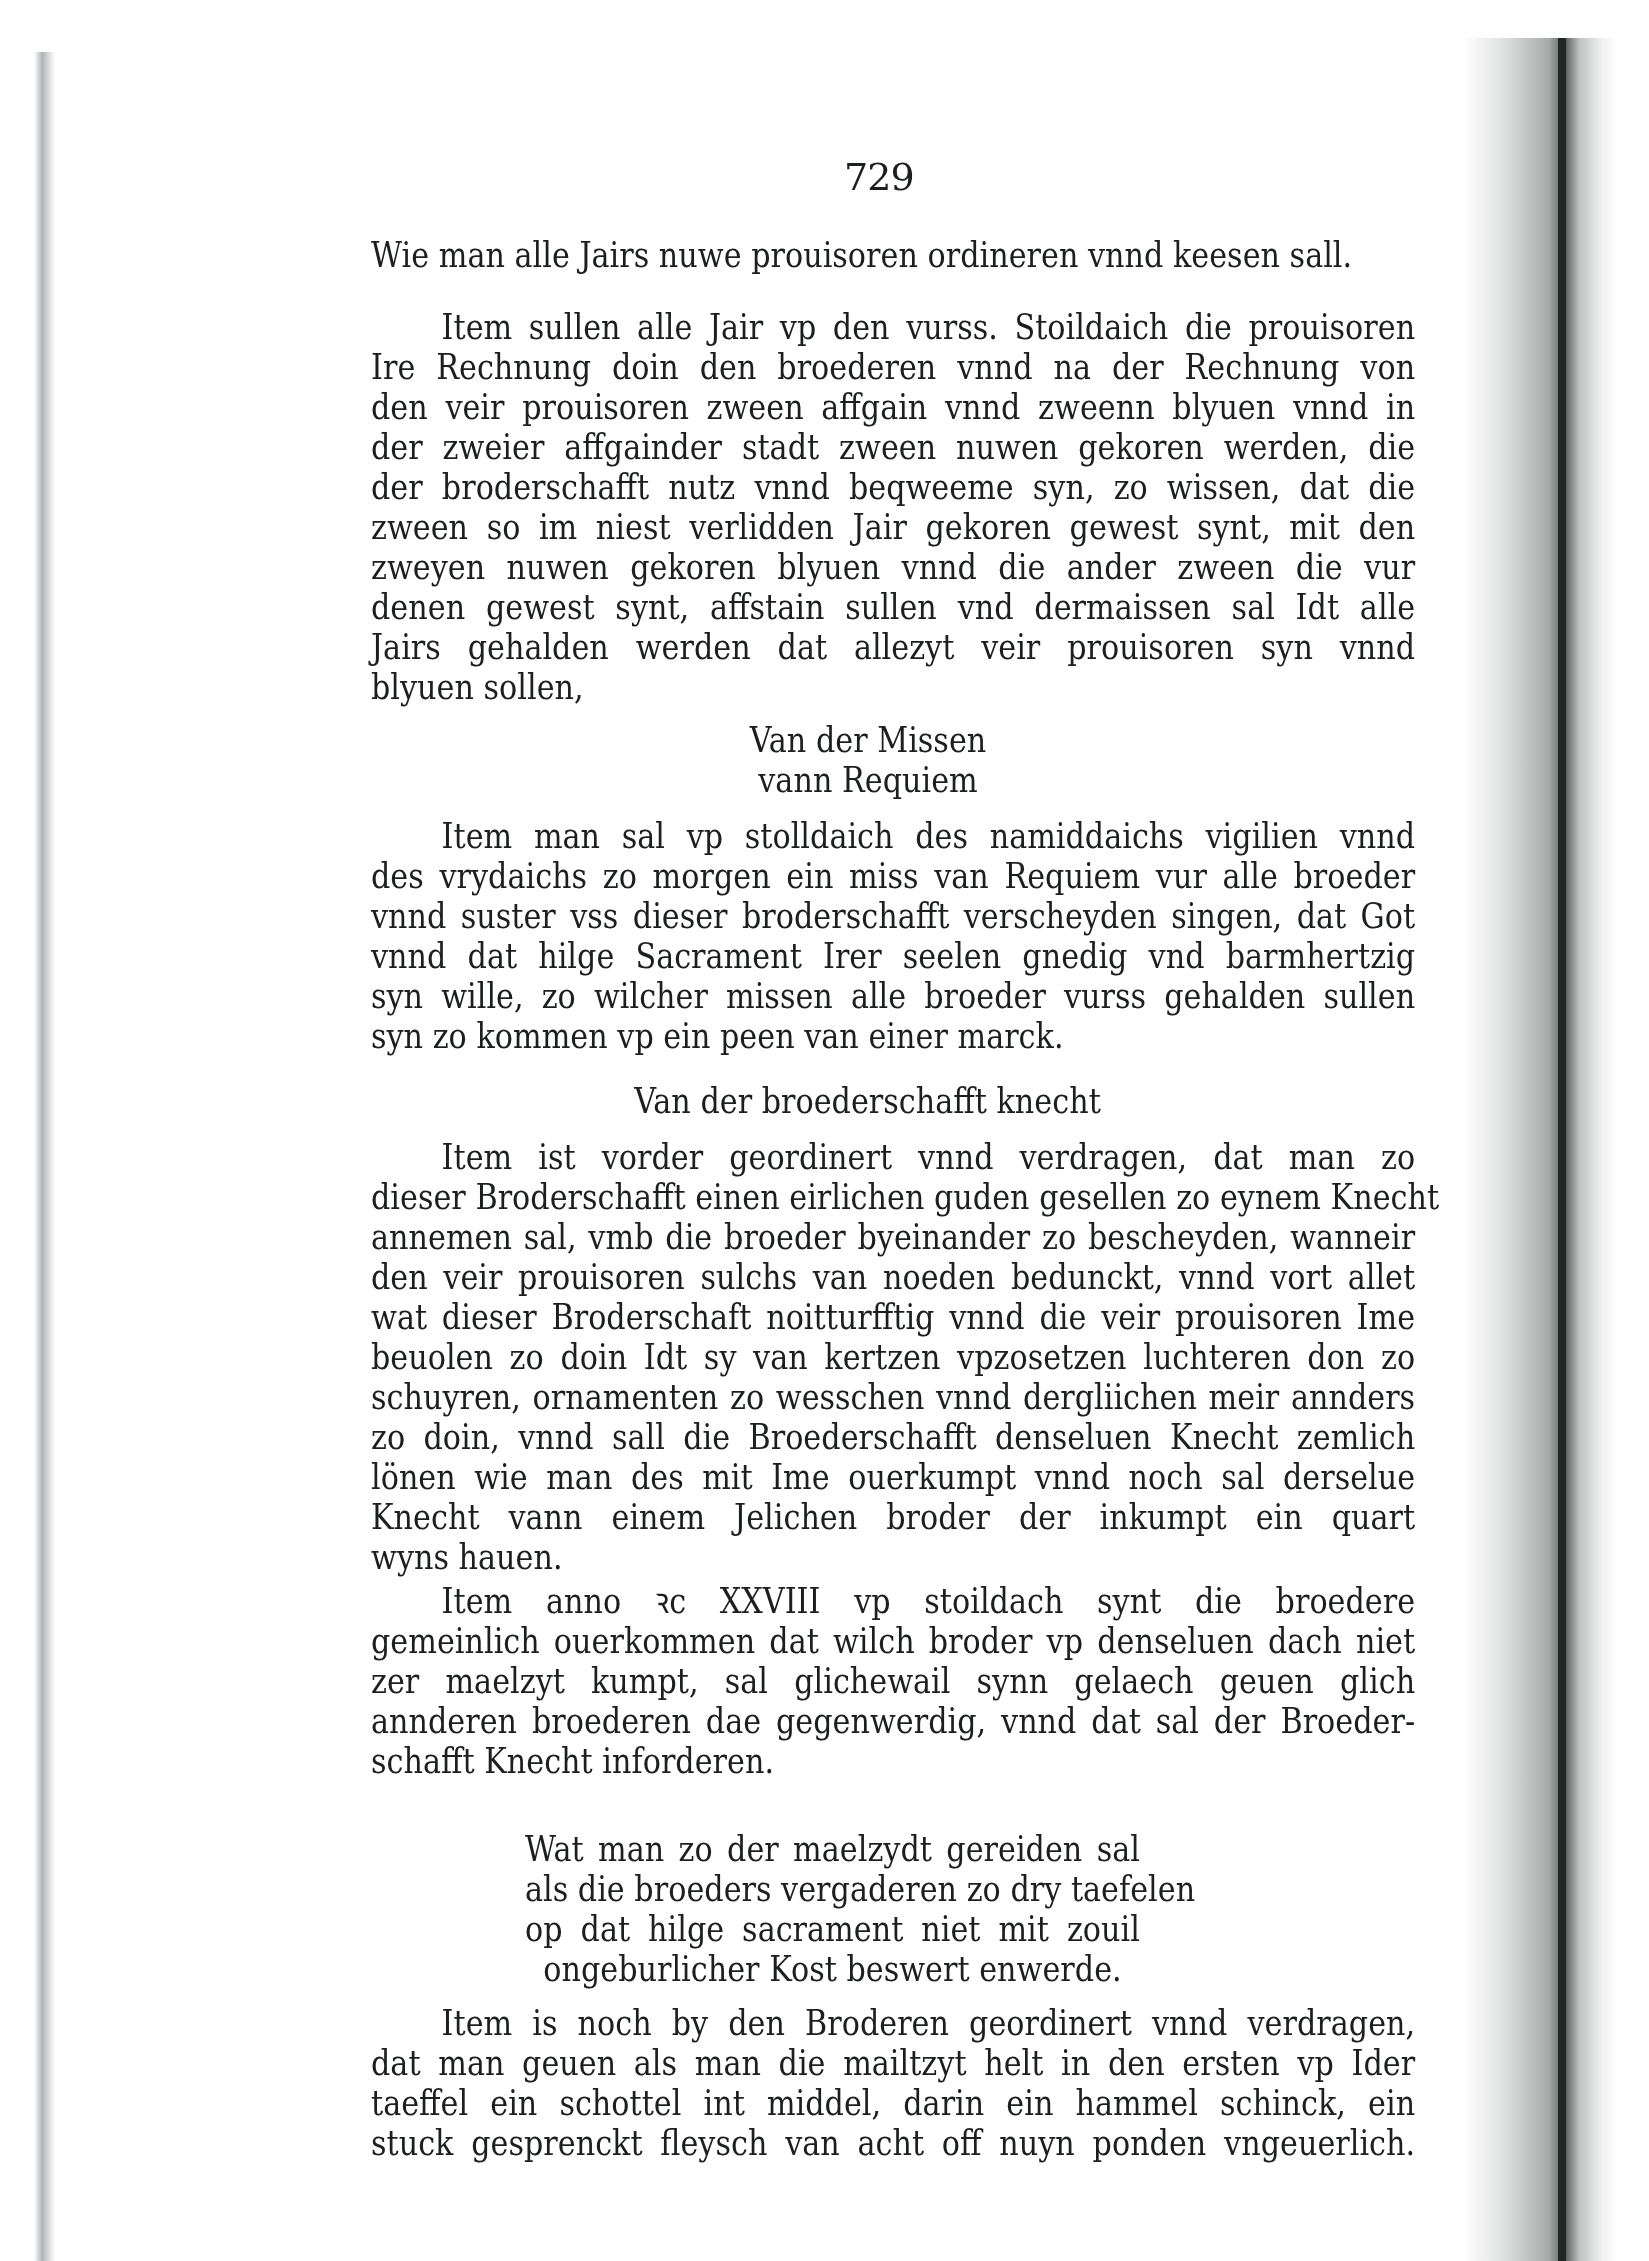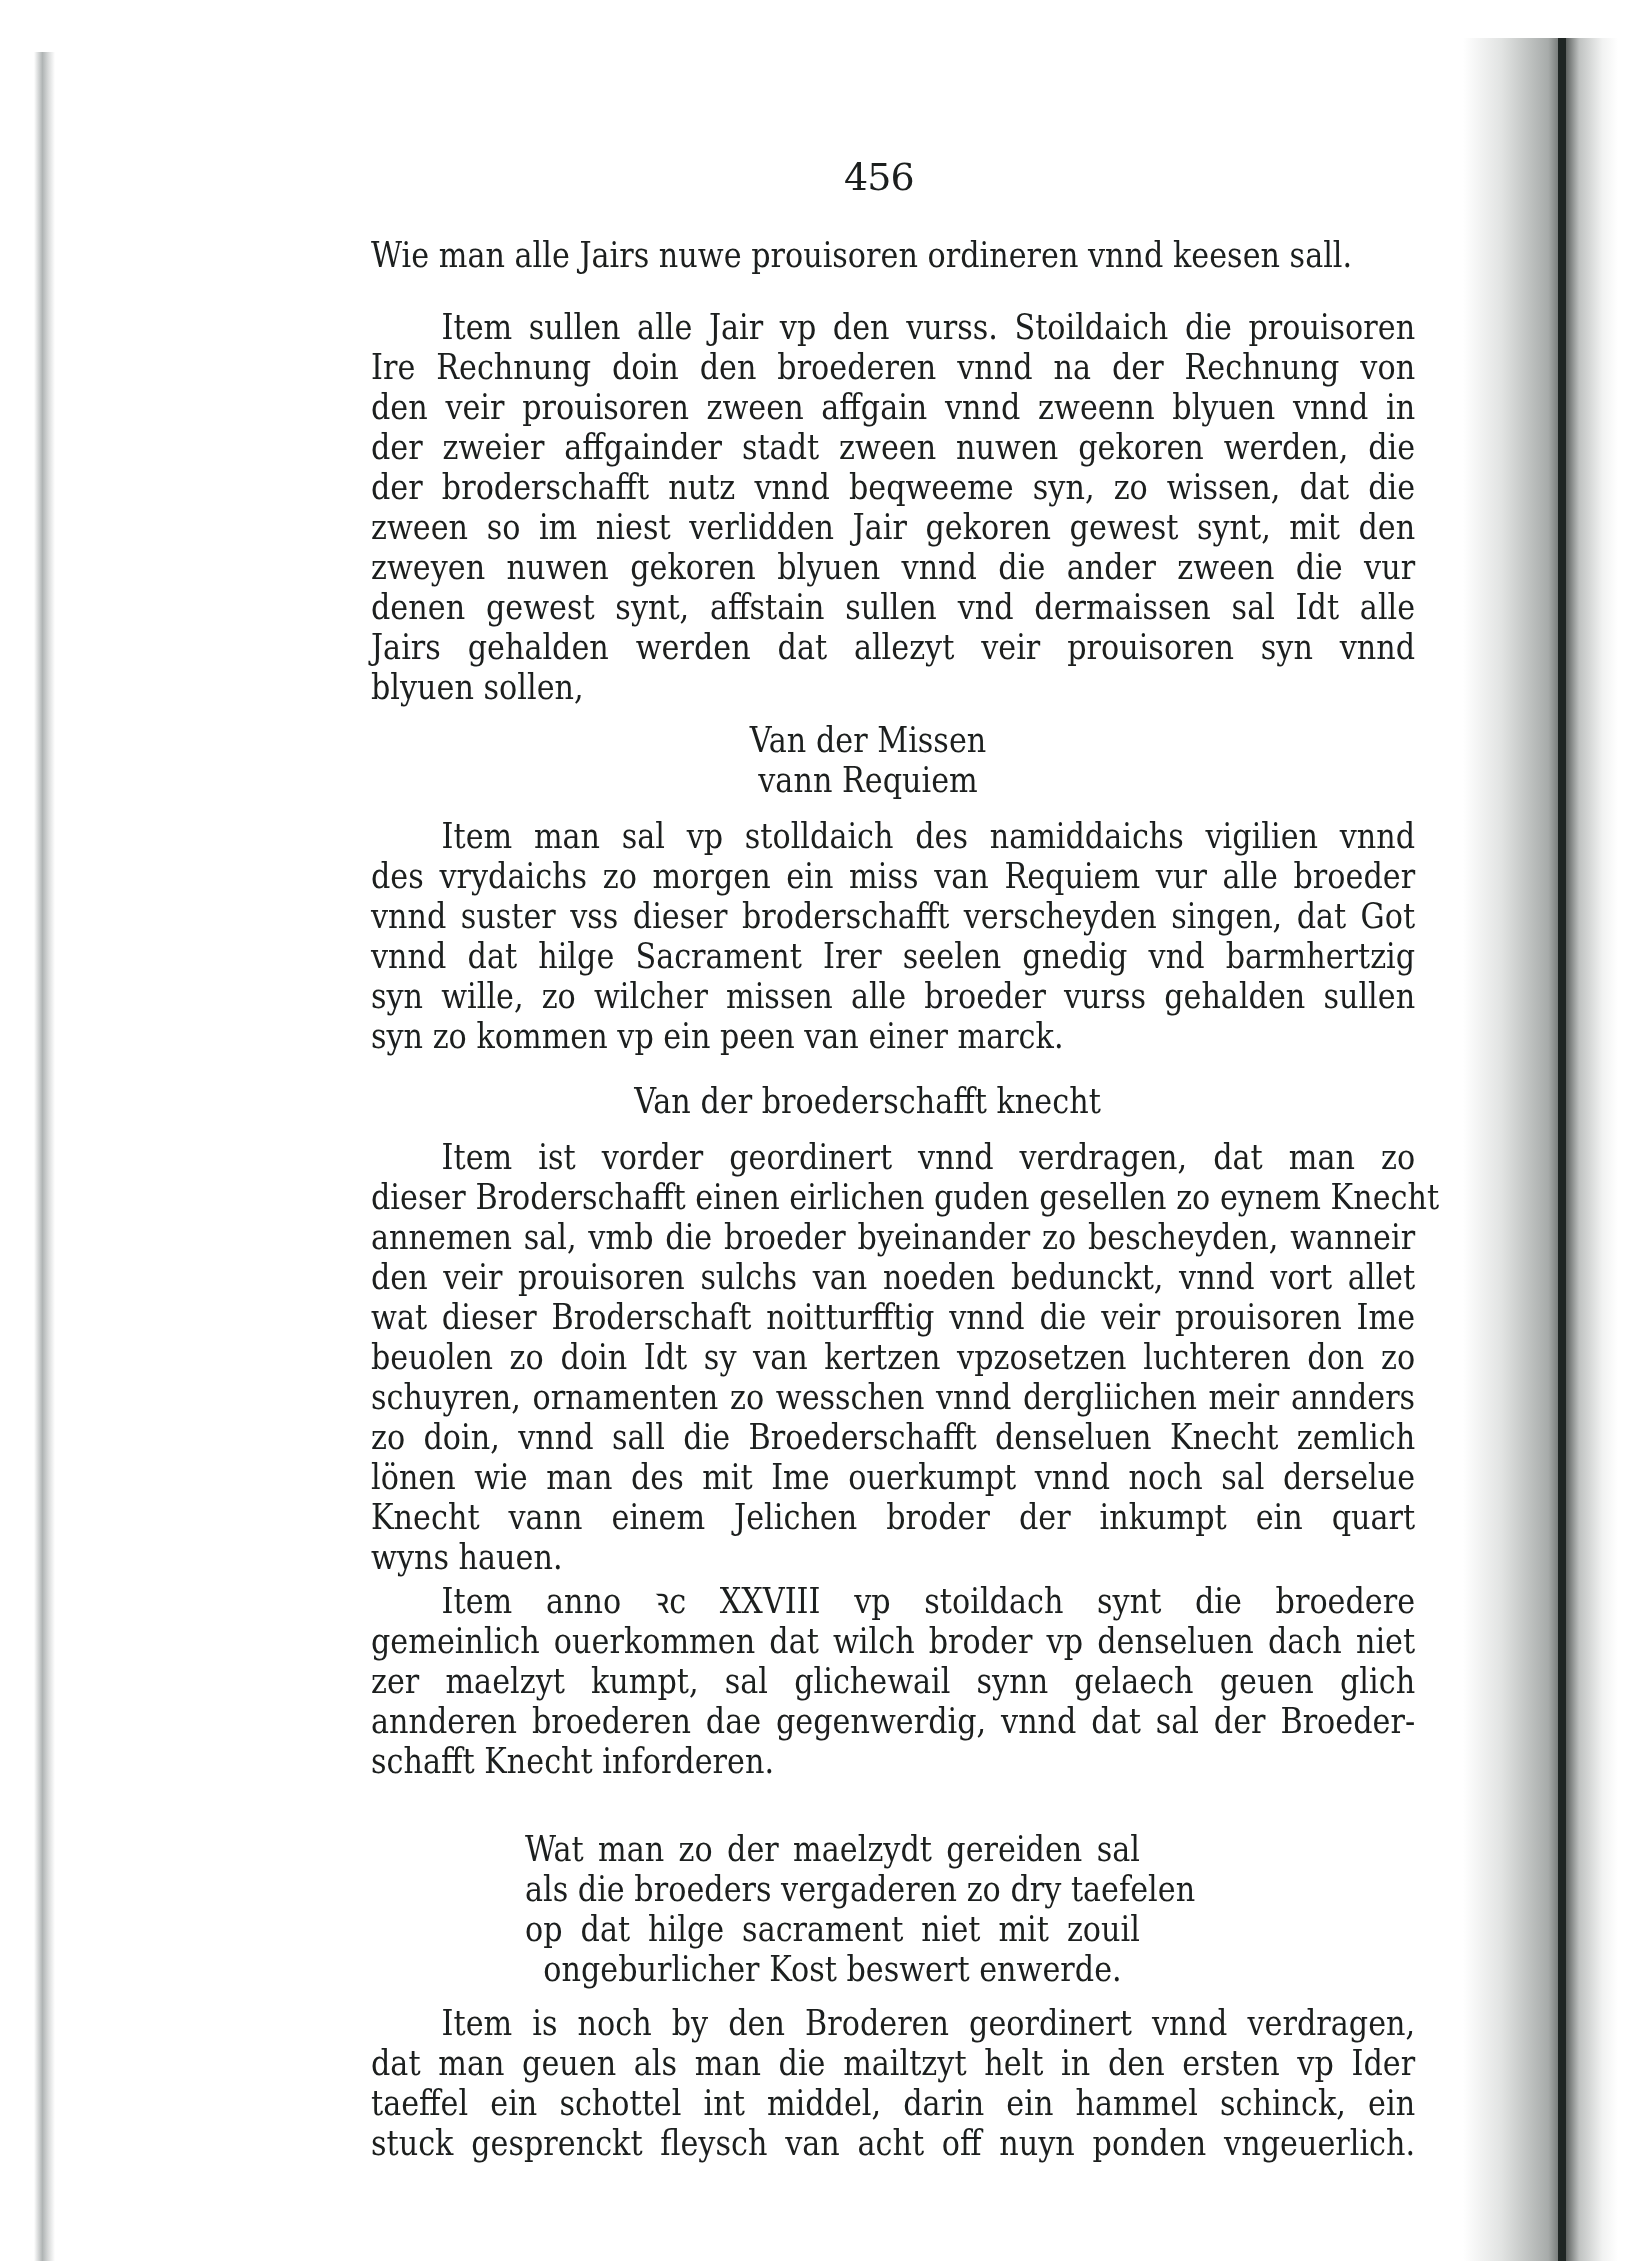--- a/index.html
+++ b/index.html
@@ -55,21 +55,21 @@
     .verse .line { width: 732px; }
     .verse .line.center { text-align: center; text-align-last: center; }
   </style>
 </head>
 <body>
 
 <div class="left-edge"></div>
 <div class="gutter-shade"></div>
 <div class="gutter-line"></div>
 
-<div class="page-number">456</div>
+<div class="page-number">729</div>
 
 <div class="text-block" style="top:235px;">
   <div class="line last" style="padding-left:0;">Wie man alle Jairs nuwe prouisoren ordineren vnnd keesen sall.</div>
 </div>
 
 <div class="text-block" style="top:307px;">
   <div class="line indent">Item sullen alle Jair vp den vurss. Stoildaich die prouisoren</div>
   <div class="line">Ire Rechnung doin den broederen vnnd na der Rechnung von</div>
   <div class="line">den veir prouisoren zween affgain vnnd zweenn blyuen vnnd in</div>
   <div class="line">der zweier affgainder stadt zween nuwen gekoren werden, die</div>

